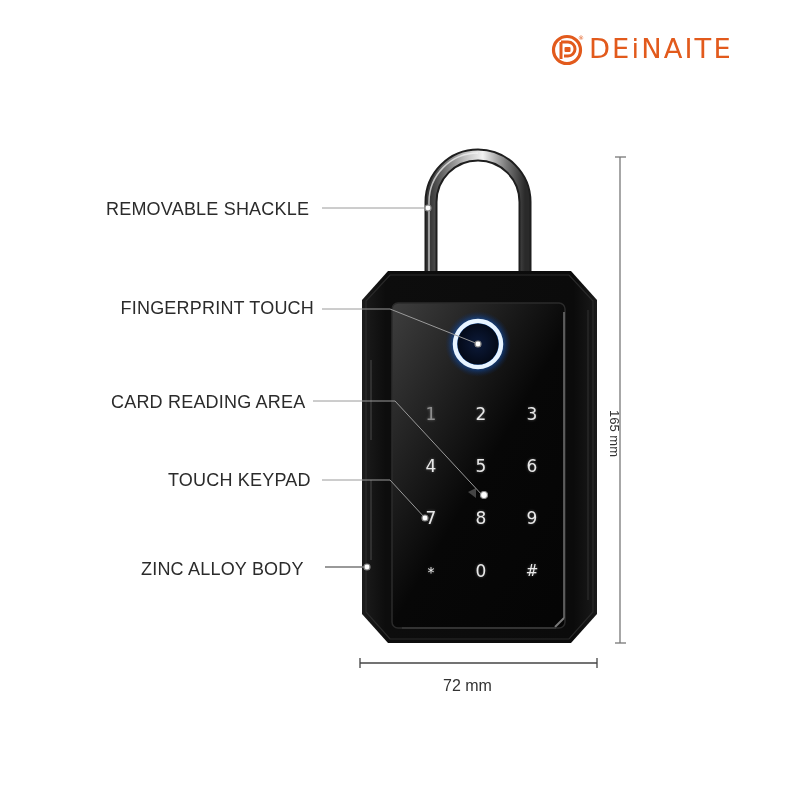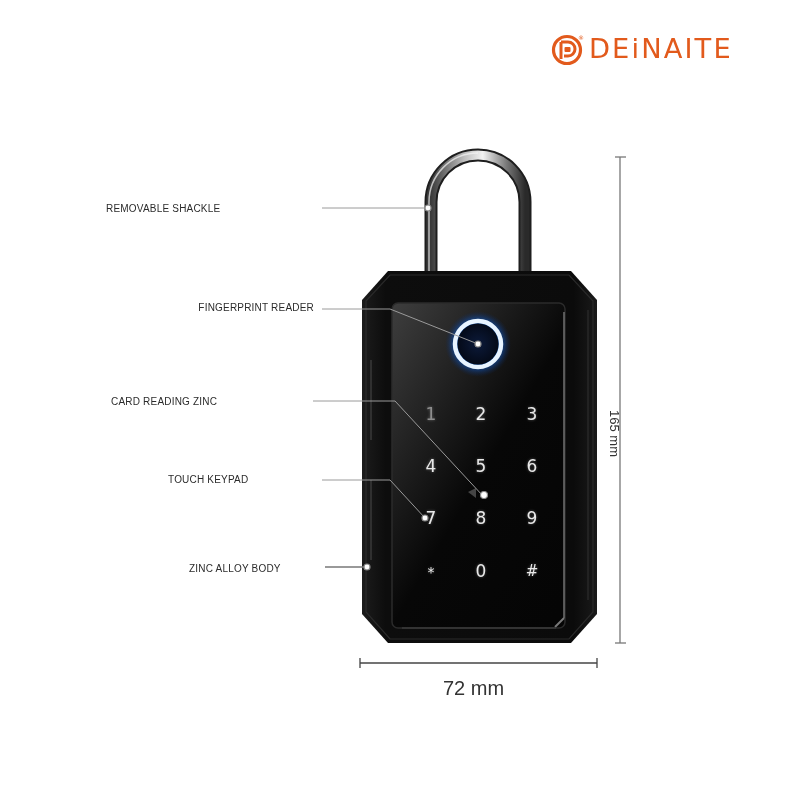--- a/index.html
+++ b/index.html
@@ -1,26 +1,26 @@
 <!DOCTYPE html>
 <html><head>
   <meta charset="utf-8">
   <style>
     html, body { margin: 0; padding: 0; background: #ffffff; }
     body { width: 800px; height: 800px; position: relative; overflow: hidden; font-family: "Liberation Sans", sans-serif; }
     .logo { position: absolute; left: 551px; top: 32px; height: 34px; display: flex; align-items: center; justify-content: space-between; }
     .logo-mark { width: 32px; height: 32px; position: relative; }
     .logo-text { font-family: "DejaVu Sans", sans-serif; font-size: 26px; font-weight: normal; color: #e25a1c; letter-spacing: 2px; margin-left: 6px; transform: scaleX(1.05); transform-origin: left; line-height: 32px; }
-    .label { position: absolute; font-size: 10px; color: #2b2b2b; letter-spacing: 0.2px; white-space: nowrap; line-height: 16px; }
+    .label { position: absolute; font-size: 18px; color: #2b2b2b; letter-spacing: 0.2px; white-space: nowrap; line-height: 16px; }
     .label.right { text-align: right; }
     svg.diagram { position: absolute; left: 0; top: 0; }
     .key { position: absolute; color: #e9e9e9; font-size: 17px; font-family: "DejaVu Sans", sans-serif; width: 20px; text-align: center; transform: translate(-50%, -50%); text-shadow: 0 0 3px rgba(255,255,255,0.35); }
     .key.dim { color: #8e8e8e; }
     .dim-label-v { position: absolute; left: 622px; top: 410px; transform: rotate(90deg); transform-origin: left top; font-size: 13px; color: #333; white-space: nowrap; }
-    .dim-label-h { position: absolute; left: 443px; top: 677px; font-size: 20px; color: #333; white-space: nowrap; }
+    .dim-label-h { position: absolute; left: 443px; top: 677px; font-size: 16px; color: #333; white-space: nowrap; }
   </style>
 </head>
 <body>
 
 <div class="logo">
   <div class="logo-mark">
     <svg width="34" height="34" viewBox="0 0 34 34">
       <circle cx="16" cy="17" r="13.5" fill="none" stroke="#e25a1c" stroke-width="3.2"></circle>
       <path d="M10 9 H17 A7 7 0 0 1 17 23 H13" fill="none" stroke="#e25a1c" stroke-width="3"></path>
       <path d="M10 9 V26" fill="none" stroke="#e25a1c" stroke-width="3"></path>
@@ -126,20 +126,20 @@
 <span class="key" style="left:532px; top:466px;">6</span>
 <span class="key" style="left:431px; top:518px;">7</span>
 <span class="key" style="left:481px; top:518px;">8</span>
 <span class="key" style="left:532px; top:518px;">9</span>
 <span class="key" style="left:431px; top:572px; font-size:14px;">*</span>
 <span class="key" style="left:481px; top:571px;">0</span>
 <span class="key" style="left:532px; top:571px; font-size:15px;">#</span>
 
 <div class="label" style="left:106px; top:201px;">REMOVABLE SHACKLE</div>
 <div class="label right" style="left:102px; top:300px; width:212px;">
-  <div>FINGERPRINT READER</div>
+  <div>FINGERPRINT TOUCH</div>
 </div>
-<div class="label" style="left:111px; top:394px;">CARD READING ZINC</div>
+<div class="label" style="left:111px; top:394px;">CARD READING AREA</div>
 <div class="label" style="left:168px; top:472px;text-align:center;">TOUCH KEYPAD</div>
-<div class="label" style="left:141px; top:561px;margin-left:48px;">ZINC ALLOY BODY</div>
+<div class="label" style="left:141px; top:561px;">ZINC ALLOY BODY</div>
 
 <div class="dim-label-v">165 mm</div>
 <div class="dim-label-h">72 mm</div>
 
 </body></html>

